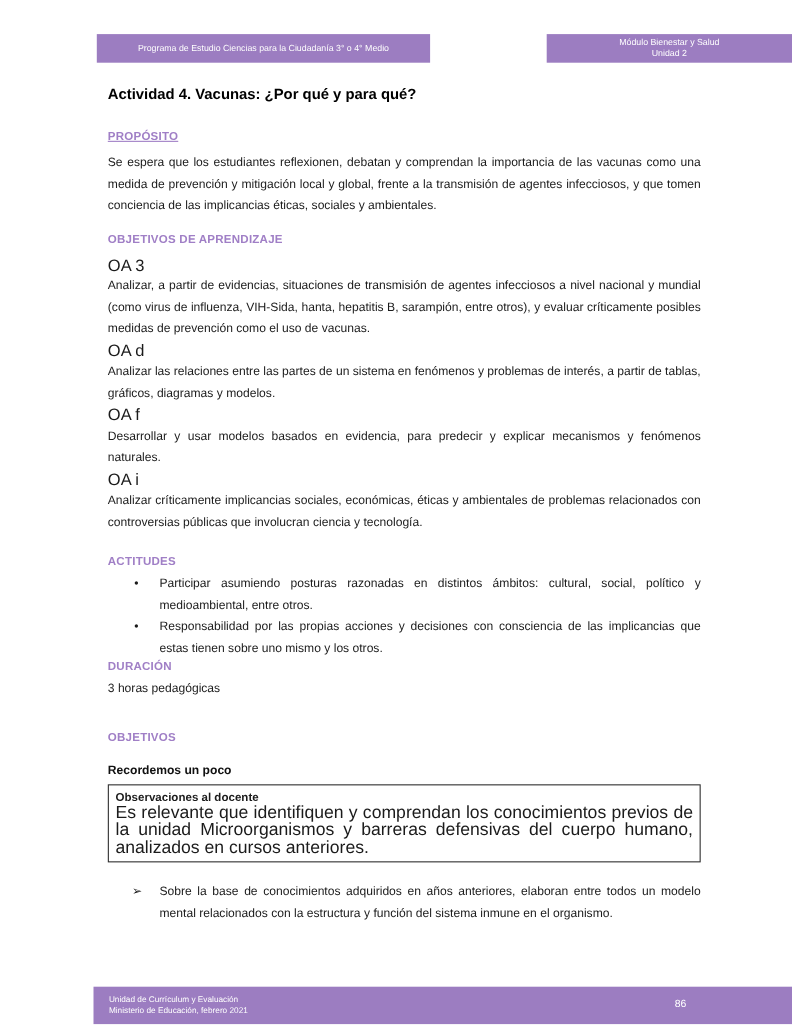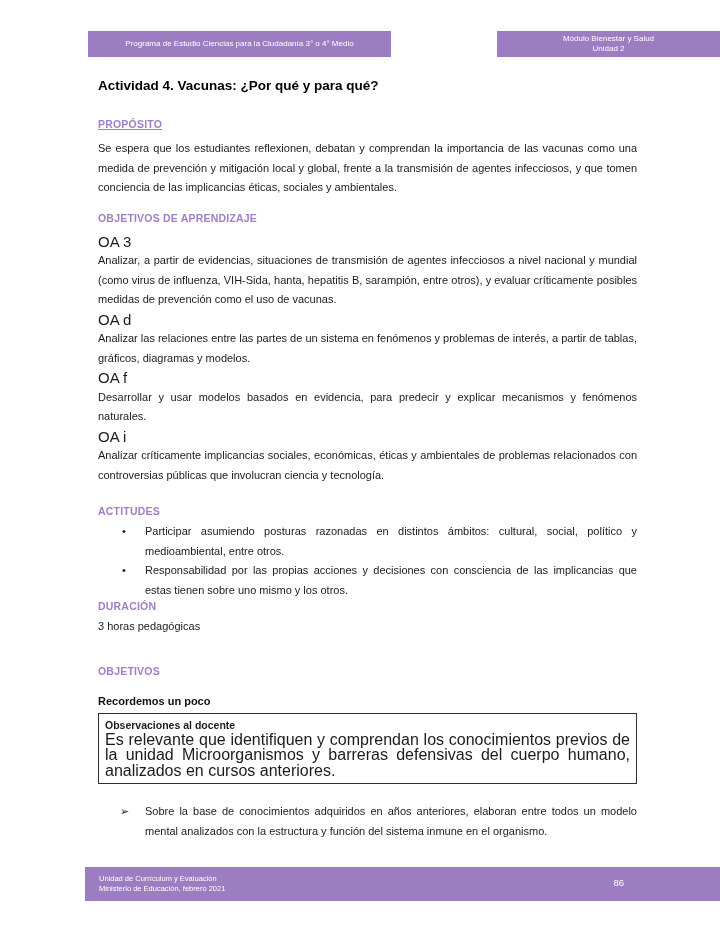--- a/index.html
+++ b/index.html
@@ -128,21 +128,21 @@
     left: 22px;
     top: 0;
     font-size: 11px;
     color: #111;
   }
 
   
   .footer-bar {
     position: absolute;
     left: 85px;
-    top: 867px;
+    top: 897px;
     width: 635px;
     height: 34px;
     background: #9c7dc1;
     color: #ffffff;
   }
   .footer-credits {
     position: absolute;
     left: 14px;
     top: 7px;
     font-size: 7.5px;
@@ -215,21 +215,21 @@
 
     <div class="subheading">Recordemos un poco</div>
 
     <div class="teacher-box">
       <div class="teacher-box-title">Observaciones al docente</div>
       <p class="teacher-box-text">Es relevante que identifiquen y comprendan los conocimientos previos de la unidad Microorganismos y barreras defensivas del cuerpo humano, analizados en cursos anteriores.</p>
     </div>
 
     <div class="arrow-item">
       <span class="arrow-glyph">➢</span>
-      <span>Sobre la base de conocimientos adquiridos en años anteriores, elaboran entre todos un modelo mental analizados con la estructura y función del sistema inmune en el organismo.</span>
+      <span>Sobre la base de conocimientos adquiridos en años anteriores, elaboran entre todos un modelo mental relacionados con la estructura y función del sistema inmune en el organismo.</span>
     </div>
 
   </main>
 
   <footer class="footer-bar">
     <div class="footer-credits">
       <div>Unidad de Currículum y Evaluación</div>
       <div>Ministerio de Educación, febrero 2021</div>
     </div>
     <div class="footer-page-num">86</div>

